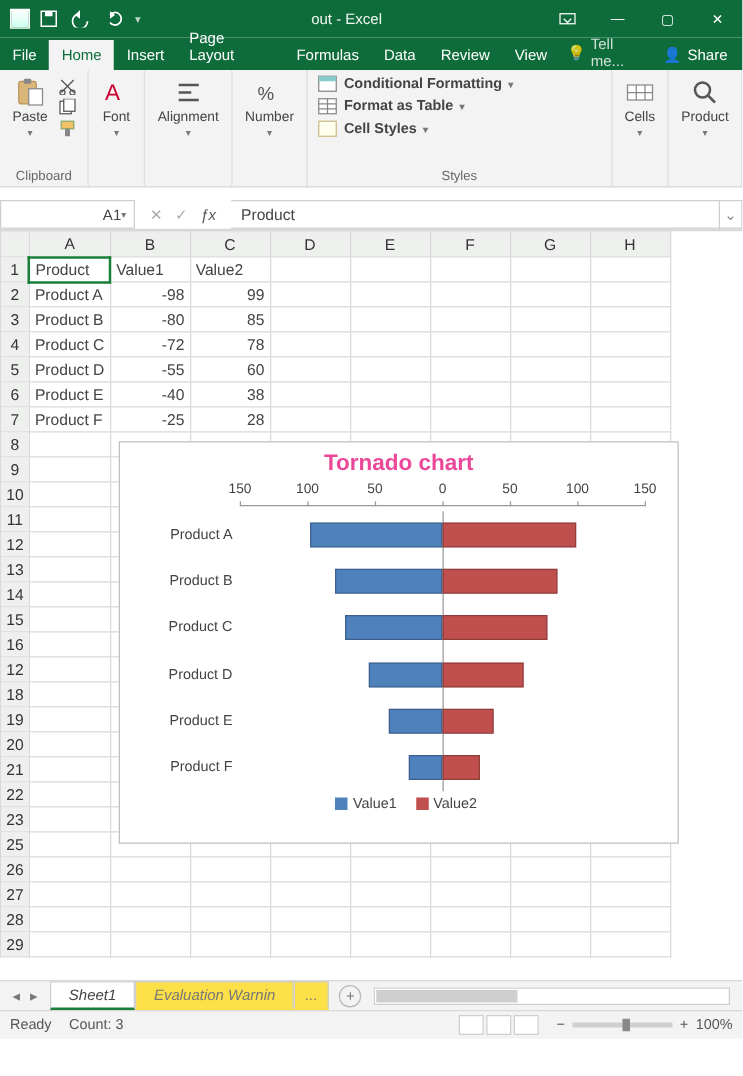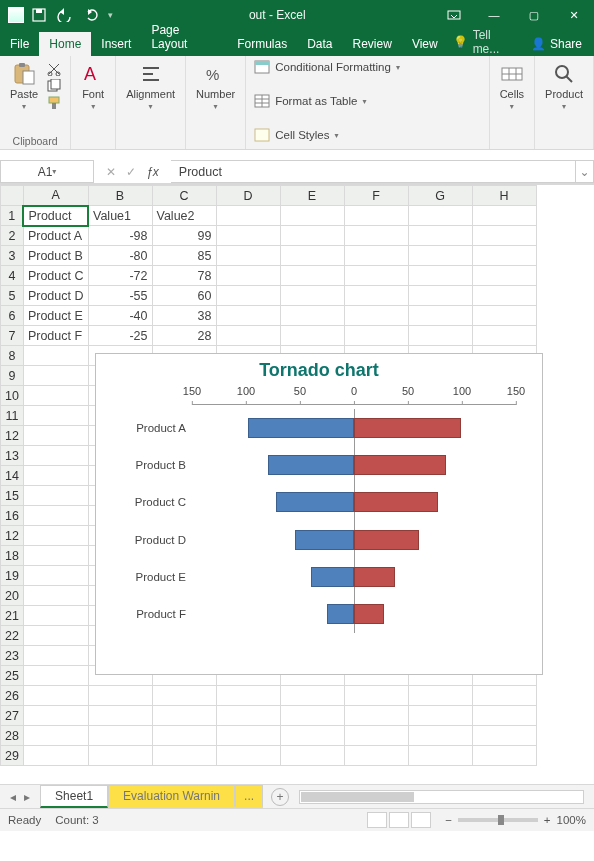--- a/index.html
+++ b/index.html
@@ -18,58 +18,58 @@
 .tabs .tell { margin-left: 6px; opacity: .8; display: flex; align-items: center; gap: 4px; }
 .tabs .share { margin-left: auto; padding: 5px 12px; display: flex; align-items: center; gap: 4px; }
 
 .ribbon { height: 94px; background: #f3f3f3; border-bottom: 1px solid #d8d8d8; display: flex; }
 .grp { border-right: 1px solid #dedede; padding: 4px 8px 2px; display: flex; flex-direction: column; justify-content: space-between; }
 .grp .lbl { text-align: center; font-size: 10.5px; color: #666; padding-top: 2px; }
 .grp .body { flex: 1; display: flex; align-items: flex-start; gap: 6px; }
 .bigbtn { display: flex; flex-direction: column; align-items: center; gap: 2px; font-size: 11px; color: #444; padding: 2px; }
 .bigbtn .ic { width: 24px; height: 24px; }
 .smallcol { display: flex; flex-direction: column; gap: 3px; padding-top: 2px; }
-.styleslist { display: flex; flex-direction: column; gap: 20px; font-size: 11.5px; }
+.styleslist { display: flex; flex-direction: column; gap: 4px; font-size: 11.5px; font-weight: bold; }
 .styleslist div { display: flex; align-items: center; gap: 5px; white-space: nowrap; }
 .dd { font-size: 8px; color: #777; }
 
 .namebox-row { height: 24px; border-bottom: 1px solid #d8d8d8; display: flex; align-items: stretch; background: #fff; margin-top: 10px; }
-.namebox { width: 94px; border: 1px solid #cfcfcf; display: flex; align-items: center; padding: 0 6px; font-size: 12px; justify-content: center; }
+.namebox { width: 108px; border: 1px solid #cfcfcf; display: flex; align-items: center; padding: 0 6px; font-size: 12px; justify-content: flex-end; }
 .fxbtns { display: flex; align-items: center; gap: 10px; padding: 0 12px; color: #aaa; }
 .fxinput { flex: 1; border: 1px solid #cfcfcf; border-left: none; display: flex; align-items: center; padding: 0 8px; font-size: 12.5px; }
 
 .gridwrap { position: relative; height: 600px; overflow: hidden; border-top: 1px solid #d8d8d8; }
 table.sheet { border-collapse: collapse; table-layout: fixed; }
 table.sheet th, table.sheet td { border: 1px solid #d9d9d9; font-size: 12.5px; font-weight: normal; height: 20px; padding: 0 4px; overflow: hidden; white-space: nowrap; }
 table.sheet thead th { background: #eef0ee; text-align: center; color: #333; height: 20px; }
 table.sheet tbody th { background: #eef0ee; text-align: center; color: #333; width: 22px; }
 table.sheet td { text-align: right; background: #fff; }
 table.sheet td.txt { text-align: left; }
 table.sheet .corner { background: #eef0ee; width:22px; }
 table.sheet td.sel { border: 2px solid #1a7f3a; }
 .colw { width: 64px; }
 
 .chartbox { position: absolute; left: 95px; top: 168px; width: 448px; height: 322px; background: #fff; border: 1px solid #bfbfbf; }
-.chart-title { text-align: center; font-weight: bold; font-size: 18px; color: #0f766e; padding: 6px 0 2px; }
+.chart-title { text-align: center; font-weight: bold; font-size: 18px; color: #ec4899; padding: 6px 0 2px; }
 .chart-area { position: relative; margin: 0 16px; height: 250px; }
 .axis-top { position: absolute; top: 0; left: 80px; right: 10px; height: 22px; border-bottom: 1px solid #999; }
 .tick { position: absolute; top: 2px; font-size: 11px; transform: translateX(-50%); color: #444; }
 .tick::after { content:""; position:absolute; left:50%; top:16px; width:1px; height:4px; background:#999; }
 .bars { position: absolute; top: 26px; left: 80px; right: 10px; bottom: 0; }
 .catlbl { position: absolute; left: -80px; width: 74px; text-align: right; font-size: 11.5px; color: #444; transform: translateY(-50%); }
 .bar { position: absolute; height: 20px; border: 1px solid rgba(0,0,0,.25); }
 .bar.v1 { background: #4f81bd; }
 .bar.v2 { background: #c0504d; }
 .zeroline { position:absolute; top:0; bottom:0; width:1px; background:#999; }
 .legend { text-align: center; font-size: 11.5px; padding: 4px 0 6px; }
 .legend span.sw { display:inline-block; width:10px; height:10px; margin: 0 4px 0 12px; vertical-align: middle; }
 
 .sheettabs { height: 24px; border-top: 1px solid #d8d8d8; background: #f3f3f3; display: flex; align-items: center; font-size: 12px; }
 .sheettabs .nav { padding: 0 10px; color: #777; display:flex; gap:8px; }
-.sheettabs .stab { padding: 3px 14px; border: 1px solid #cfcfcf; border-bottom: 2px solid #1a7f3a; background: #fff; }
+.sheettabs .stab { padding: 3px 14px; border: 1px solid #cfcfcf; border-bottom: 2px solid #1a7f3a; background: #fff; font-style: italic; }
 .sheettabs .stab.dim { border-bottom-color: transparent; background: #fde047; color: #777; }
 .sheettabs .plus { width:18px; height:18px; border:1px solid #bbb; border-radius:50%; display:flex; align-items:center; justify-content:center; margin-left:8px; color:#777; }
 .sheettabs .hscroll { flex:1; margin: 0 10px; height: 14px; border:1px solid #cfcfcf; background:#fff; position:relative; }
 .sheettabs .hscroll .thumb { position:absolute; left:1px; top:1px; width:40%; bottom:1px; background:#cfcfcf; }
 
 .statusbar { height: 23px; background: #f3f3f3; border-top: 1px solid #d8d8d8; display: flex; align-items: center; font-size: 11.5px; color: #555; padding: 0 8px; gap: 14px; }
 .statusbar .views { margin-left: auto; display:flex; gap:2px; }
 .statusbar .views div { width:20px; height:16px; border:1px solid #cfcfcf; background:#fff; }
 .zoom { display:flex; align-items:center; gap:6px; }
 .zoom .slider { width:80px; height:4px; background:#cfcfcf; position:relative; }
@@ -217,20 +217,21 @@
           </div>
       <div>
             <svg width="16" height="14">
               <rect x="1" y="1" width="14" height="12" fill="#ffe" stroke="#cb8"></rect>
             </svg>
             <span>Cell Styles</span>
             <span class="dd">▾</span>
           </div>
     </div>
       </div>
+    <div class="lbl">Styles</div>
   </div>
   <div class="grp">
     <div class="body">
         <div class="bigbtn">
       <svg class="ic" viewBox="0 0 24 24">
             <rect x="2" y="6" width="20" height="12" fill="#fff" stroke="#888"></rect>
             <path d="M2 12h20M9 6v12M16 6v12" stroke="#888"></path>
           </svg>
       <span>Cells</span>
           <span class="dd">▾</span>
@@ -623,20 +624,24 @@
           <div class="bar v1" style="right: 50%; width: 18.3333%; top: calc(58.3333% - 10px);"></div>
           <div class="bar v2" style="left: 50%; width: 20%; top: calc(58.3333% - 10px);"></div>
           <div class="catlbl" style="top: 75%;">Product E</div>
           <div class="bar v1" style="right: 50%; width: 13.3333%; top: calc(75% - 10px);"></div>
           <div class="bar v2" style="left: 50%; width: 12.6667%; top: calc(75% - 10px);"></div>
           <div class="catlbl" style="top: 91.6667%;">Product F</div>
           <div class="bar v1" style="right: 50%; width: 8.33333%; top: calc(91.6667% - 10px);"></div>
           <div class="bar v2" style="left: 50%; width: 9.33333%; top: calc(91.6667% - 10px);"></div>
         </div>
     </div>
+    <div class="legend">
+      <span class="sw" style="background:#4f81bd"></span><span>Value1</span>
+      <span class="sw" style="background:#c0504d"></span><span>Value2</span>
+    </div>
   </div>
 </div>
 
 <div class="sheettabs">
   <div class="nav">
       <span>◂</span>
       <span>▸</span>
     </div>
   <div class="stab">Sheet1</div>
   <div class="stab dim">Evaluation Warnin</div>

